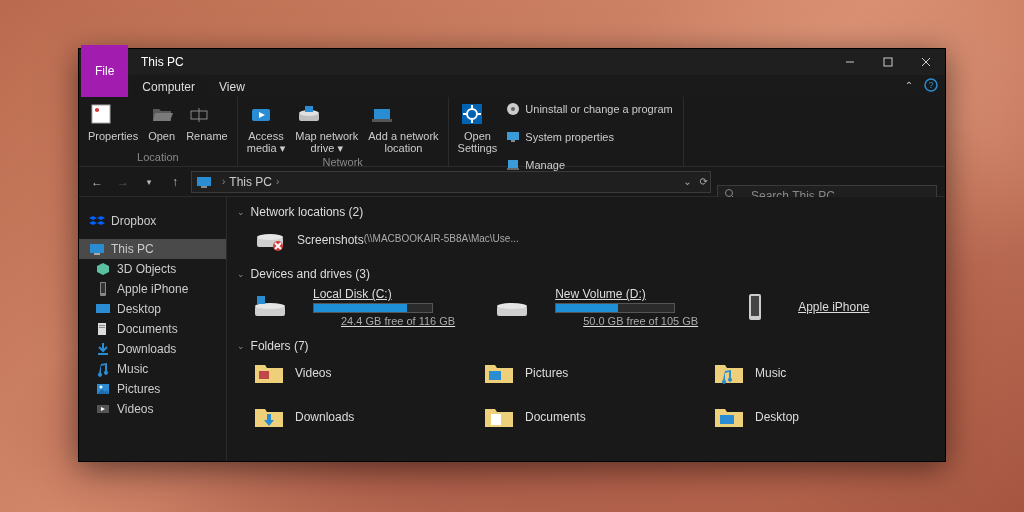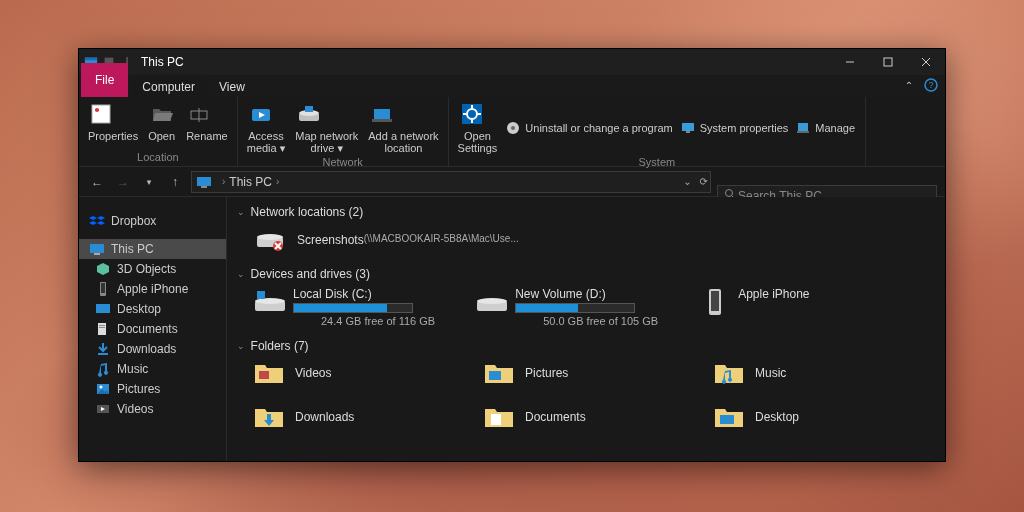--- a/index.html
+++ b/index.html
@@ -37,58 +37,58 @@
 }
 .titlebar .ticons{display:flex; gap:2px; align-items:center; margin-right:6px;}
 .ticon{width:16px;height:16px; display:flex;align-items:center;justify-content:center;}
 .ticon svg{width:14px;height:14px}
 .spacer{flex:1}
 .winbtns{display:flex;height:100%;}
 .winbtn{width:38px;display:flex;align-items:center;justify-content:center;cursor:default;}
 .winbtn svg{width:10px;height:10px;stroke:#ccc;fill:none;stroke-width:1}
 .ribbon-tabs{height:22px;background:#1a1a1a;display:flex;align-items:flex-end;padding-left:2px;position:relative;}
 .rtab{padding:3px 12px;font-size:12px;color:#ddd;position:relative;cursor:default;}
-.rtab.file{background:#be185d;color:#fff;padding:10px 14px;margin-right:2px;}
+.rtab.file{background:#a21caf;color:#fff;padding:19px 14px;margin-right:2px;}
 .rtab.active{background:#191919;}
 .help{position:absolute;right:6px;top:2px;width:16px;height:16px;display:flex;align-items:center;justify-content:center;}
 .help svg{width:14px;height:14px}
 .chevup{position:absolute;right:28px;top:2px;width:16px;height:16px;display:flex;align-items:center;justify-content:center;color:#ccc;font-size:10px;}
 .ribbon{height:70px;background:#191919;display:flex;border-bottom:1px solid #2b2b2b;}
 .rgroup{display:flex;flex-direction:column;align-items:center;padding:0 4px;position:relative;border-right:1px solid #2b2b2b;}
 .rgroup .items{display:flex;flex:1;padding-top:3px;}
 .rgroup-label{font-size:11px;color:#888;padding:2px 0 3px;}
 .ritem{display:flex;flex-direction:column;padding:0 5px;color:#ccc;font-size:11px;line-height:1.1;cursor:default;}
 .ritem .ricon{width:28px;height:28px;margin-bottom:2px;display:flex;align-items:center;justify-content:center;}
-.ritem-small-list{display:flex;flex-direction:row;padding:2px 6px 0 4px;gap:8px;}
+.ritem-small-list{display:flex;flex-direction:column;padding:2px 6px 0 4px;gap:14px;}
 .ritem-small{display:flex;align-items:center;gap:5px;font-size:11px;color:#ccc;cursor:default;}
 .ritem-small .sicon{width:14px;height:14px;display:flex;align-items:center;justify-content:center;}
 .navbar{height:30px;background:#191919;display:flex;align-items:center;padding:0 8px;gap:6px;border-bottom:1px solid #2b2b2b;}
 .navbtn{width:20px;height:20px;display:flex;align-items:center;justify-content:center;color:#bbb;}
 .navbtn.dis{color:#555;}
 .addressbar{flex:1;height:22px;border:1px solid #3a3a3a;background:#1f1f1f;display:flex;align-items:center;padding:0 4px;font-size:12px;color:#ccc;position:relative;}
 .addressbar .pc-icon{width:16px;height:16px;margin-right:6px;display:flex;align-items:center;justify-content:center;}
 .addressbar .crumb-sep{color:#888;margin:0 4px;font-size:10px;}
 .addr-buttons{position:absolute;right:2px;display:flex;gap:8px;color:#aaa;font-size:10px;}
-.searchbox{width:220px;height:22px;border:1px solid #3a3a3a;background:#1f1f1f;display:flex;align-items:center;padding:0 6px;color:#888;font-size:12px;gap:2px;margin-top:28px;}
+.searchbox{width:220px;height:22px;border:1px solid #3a3a3a;background:#1f1f1f;display:flex;align-items:center;padding:0 6px;color:#888;font-size:12px;gap:15px;margin-top:28px;}
 .body{flex:1;display:flex;overflow:hidden;}
 .sidebar{width:148px;background:#191919;border-right:1px solid #2b2b2b;padding-top:6px;overflow:hidden;position:relative;}
 .sidebar::after{content:"";position:absolute;right:0;top:0;width:8px;height:100%;}
 .navitem{display:flex;align-items:center;gap:6px;padding:2px 6px 2px 16px;font-size:12px;color:#ccc;cursor:default;height:20px;white-space:nowrap;overflow:hidden;}
 .navitem.top{padding-left:10px;}
 .navitem.selected{background:#4a4a4a;}
 .navitem .nicon{width:16px;height:16px;display:flex;align-items:center;justify-content:center;flex-shrink:0;}
 .content{flex:1;background:#191919;padding:8px 10px;overflow:hidden;position:relative;}
 .group-header{display:flex;align-items:center;gap:6px;color:#ddd;font-size:12px;margin-bottom:6px;}
 .group-header .chev{color:#888;font-size:9px;}
 .net-item{display:flex;align-items:center;gap:10px;margin:4px 0 12px 16px;}
 .net-icon{width:34px;height:30px;display:flex;align-items:center;justify-content:center;}
 .net-text{display:flex;font-size:12px;color:#ddd;line-height:1.2;}
 .net-text .sub{font-size:10px;color:#aaa;}
 .drives{display:flex;gap:40px;margin:4px 0 12px 16px;}
-.drive{display:flex;gap:6px;align-items:flex-start;}
+.drive{display:flex;gap:26px;align-items:center;text-decoration:underline;}
 .drive-icon{width:34px;height:30px;display:flex;align-items:center;justify-content:center;}
 .drive-text{display:flex;flex-direction:column;font-size:12px;color:#ddd;}
 .drive-bar{width:120px;height:10px;border:1px solid #555;margin:2px 0;background:#2b2b2b;position:relative;}
 .drive-bar .fill{position:absolute;left:0;top:0;height:100%;background:#1e90d8;}
 .drive-sub{font-size:11px;color:#aaa;margin-left:28px;}
 .folders{display:flex;flex-wrap:wrap;gap:16px 70px;margin:4px 0 0 16px;}
 .folder{display:flex;align-items:center;gap:10px;width:160px;cursor:default;}
 .folder-icon{width:32px;height:28px;display:flex;align-items:center;justify-content:center;}
 .folder-name{font-size:12px;color:#ddd;}
 .statusbar{height:20px;background:#1f1f1f;border-top:1px solid #2b2b2b;display:flex;align-items:center;padding:0 8px;font-size:11px;color:#aaa;justify-content:space-between;}

